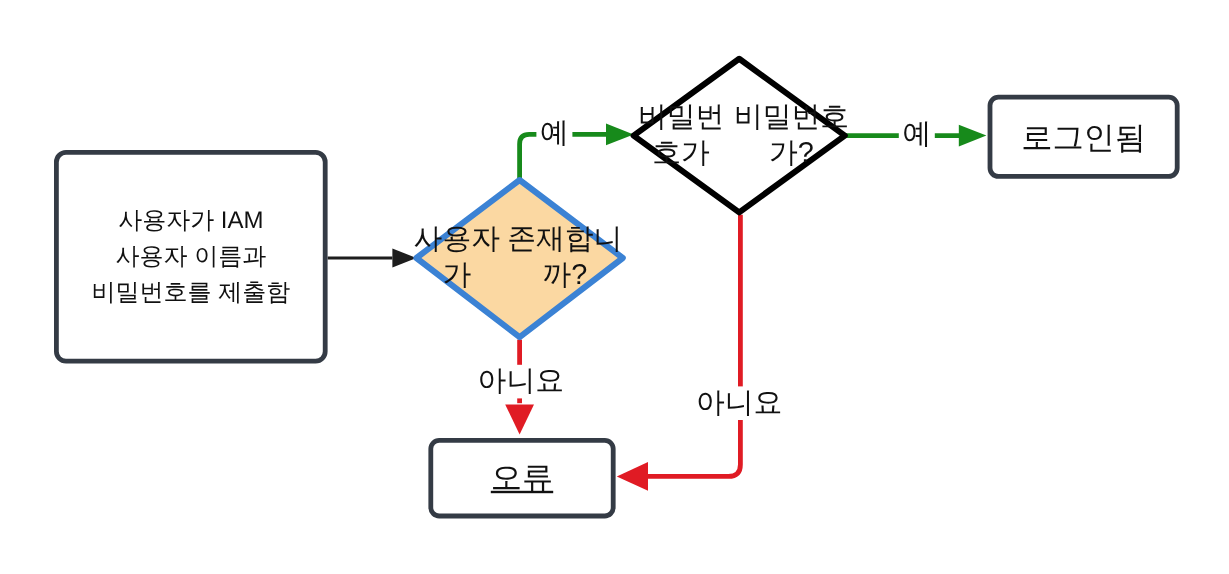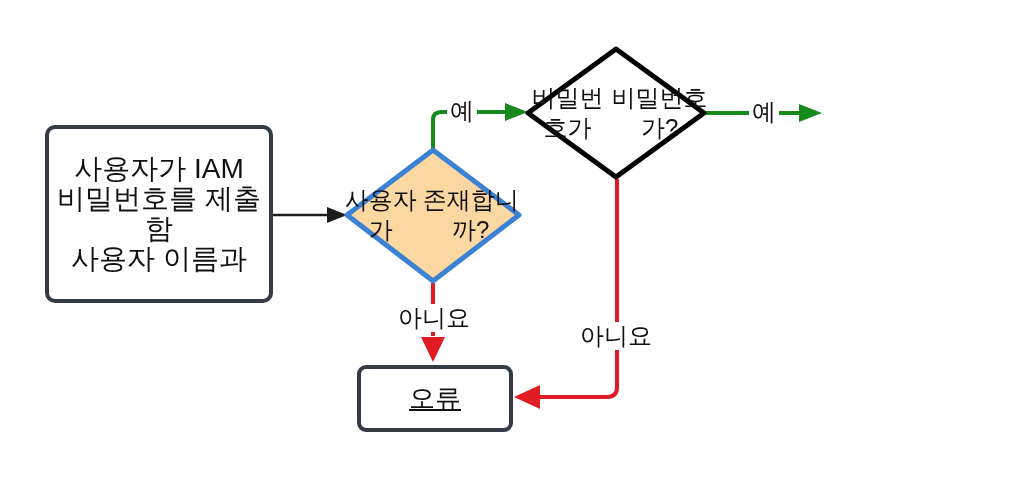--- a/index.html
+++ b/index.html
@@ -39,21 +39,21 @@
     display: flex;
     flex-direction: column;
     align-items: center;
     justify-content: center;
     text-align: center;
   }
   .box .line { display: block; }
   #node-start {
     left: 45px; top: 125px;
     width: 228px; height: 178px;
-    font-size: 28px; line-height: 30px;
+    font-size: 20px; line-height: 30px;
   }
   #node-logged-in {
     left: 823px; top: 79px;
     width: 160px; height: 70px;
     font-size: 26px;
     border-radius: 9px;
   }
   #node-error {
     left: 357px; top: 365px;
     width: 156px; height: 67px;
@@ -118,22 +118,22 @@
 
     <path class="edge-line edge-red" d="M433,283 V336"></path>
     <polygon class="head-red" points="433,362 421,337 445,337"></polygon>
 
     <path class="edge-line edge-red" d="M617,179 V387 Q617,397 607,397 H540"></path>
     <polygon class="head-red" points="514,397 540,385 540,409"></polygon>
   </svg>
 
   <div class="box" id="node-start">
     <span class="line">사용자가 IAM</span>
+    <span class="line">사용자 이름과</span>
     <span class="line">비밀번호를 제출함</span>
-    <span class="line">사용자 이름과</span>
   </div>
 
   <div class="diamond" id="node-user-exists">
     <svg width="180" height="138" viewBox="0 0 180 138" xmlns="http://www.w3.org/2000/svg">
       <polygon points="90,4 176,69 90,135 4,69"></polygon>
     </svg>
     <div class="diamond-text">
       <span class="line">사용자가</span>
       <span class="line">존재합니까?</span>
     </div>
@@ -142,20 +142,23 @@
   <div class="diamond" id="node-password-correct">
     <svg width="184" height="136" viewBox="0 0 184 136" xmlns="http://www.w3.org/2000/svg">
       <polygon points="92,4 180,68 92,132 4,68"></polygon>
     </svg>
     <div class="diamond-text">
       <span class="line">비밀번호가</span>
       <span class="line">비밀번호가?</span>
     </div>
   </div>
 
+  <div class="box" id="node-logged-in">
+    <span class="line">로그인됨</span>
+  </div>
 
   <div class="box" id="node-error">
     <span class="line">오류</span>
   </div>
 
   <div class="edge-label" style="left:462px; top:111px;">예</div>
   <div class="edge-label" style="left:764px; top:112px;">예</div>
   <div class="edge-label" style="left:434px; top:318px;">아니요</div>
   <div class="edge-label" style="left:616px; top:336px;">아니요</div>
 

